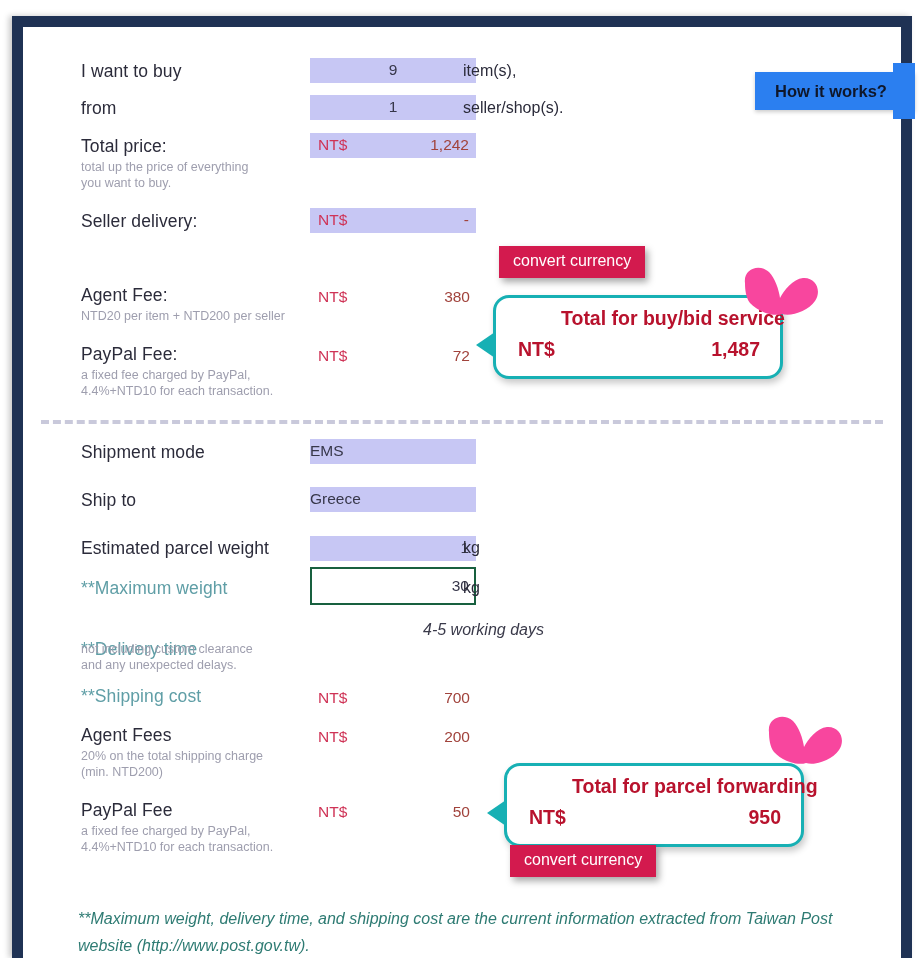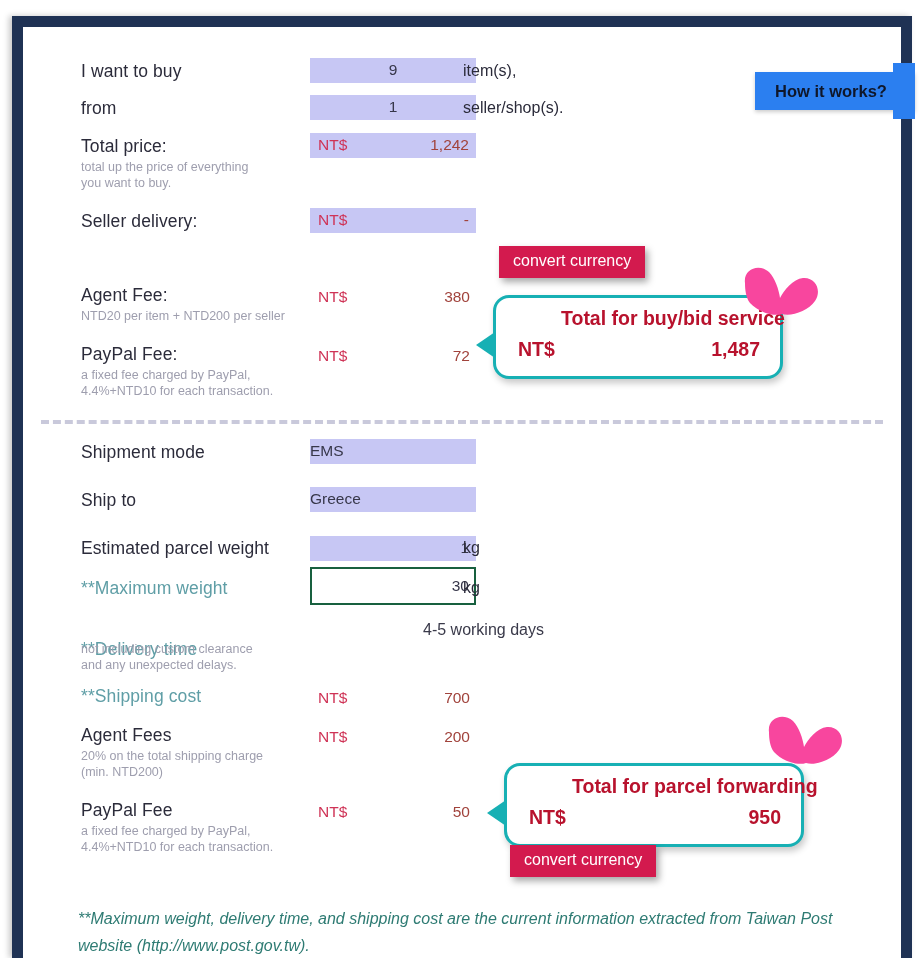--- a/index.html
+++ b/index.html
@@ -281,21 +281,21 @@
 
   <div class="label teal" style="left:58px; top:551px;">**Maximum weight</div>
   <div class="field greenbox" style="top:540px;">
     <span class="num-rd">30</span>
   </div>
   <div class="unit" style="top:552px;">kg</div>
 
   <div class="label teal" style="left:58px; top:612px;">**Delivery time</div>
   <div class="sub" style="left:58px; top:615px;">not including custom clearance
 and any unexpected delays.</div>
-  <div class="plaintext" style="left:400px; top:594px;">4-5 working days</div>
+  <div class="plaintext" style="left:400px; top:594px;font-style:italic;">4-5 working days</div>
 
   <div class="label teal" style="left:58px; top:659px;">**Shipping cost</div>
   <div class="money" style="top:662px;">
     <span class="cur">NT$</span>
     <span class="num">700</span>
   </div>
 
   <div class="label" style="left:58px; top:698px;">Agent Fees</div>
   <div class="sub" style="left:58px; top:722px;">20% on the total shipping charge
 (min. NTD200)</div>

